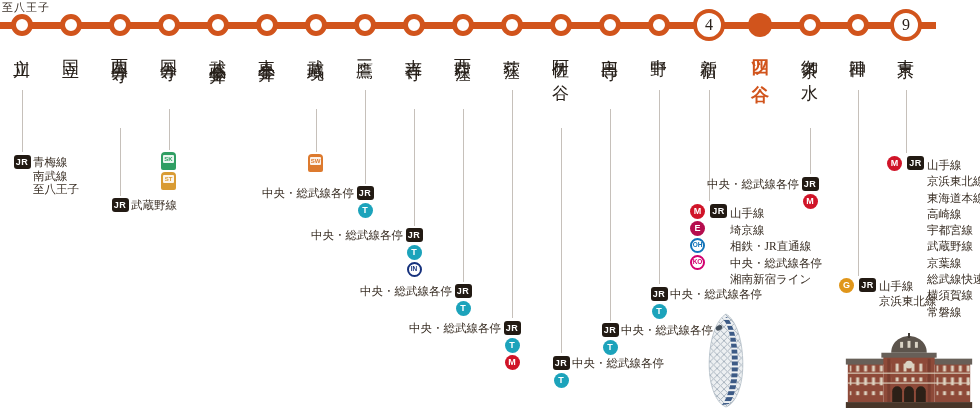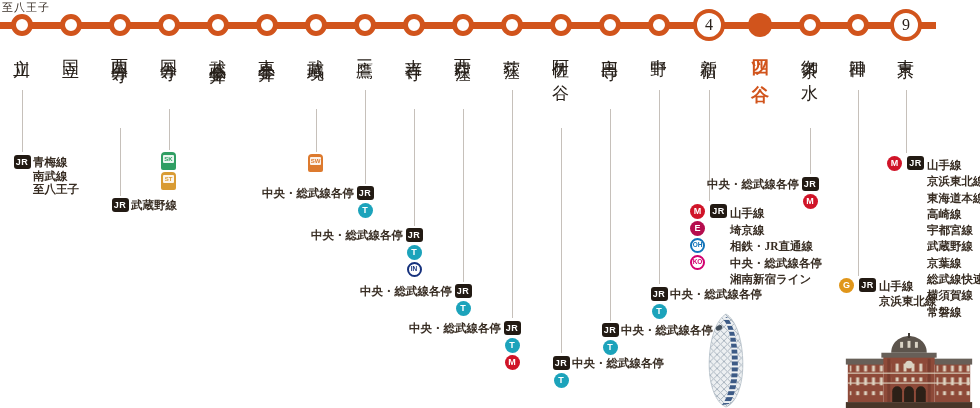--- a/index.html
+++ b/index.html
@@ -20,21 +20,21 @@
   .conn{position:absolute;width:1px;background:#c6c0ba;}
   .jr-badge{position:absolute;width:17px;height:14px;background:#221a13;color:#fff;border-radius:3px;
        font:bold 9px/14px "Liberation Sans","DejaVu Sans",sans-serif;text-align:center;letter-spacing:.5px;}
   .micon{position:absolute;width:15px;height:15px;border-radius:50%;text-align:center;
        font-family:"Liberation Sans","DejaVu Sans",sans-serif;font-weight:bold;box-sizing:border-box;}
   .micon.solid{color:#fff;font-size:9px;line-height:15px;}
   .micon.ring{background:#fff;border-style:solid;border-width:2.5px;font-size:6.5px;line-height:10px;}
   .train{position:absolute;width:15px;height:18px;border-radius:4px 4px 2px 2px;}
   .train .twin{position:absolute;left:2px;right:2px;top:3px;height:8px;background:rgba(255,255,255,.9);
        border-radius:1px;text-align:center;font:bold 6px/8px "Liberation Sans","DejaVu Sans",sans-serif;}
-  .tlines{position:absolute;font-size:11.5px;color:#372c22;white-space:nowrap;font-weight:bold;}
+  .tlines{position:absolute;font-size:11.5px;color:#372c22;white-space:nowrap;}
   .tlines.right-align{text-align:right;}
   .bldg{position:absolute;}
 </style>
 </head>
 <body>
 
 <div id="canvas">
   <div class="note">至八王子</div>
   <div class="rail" style="width:936px"></div>
   <div id="stations-layer">

